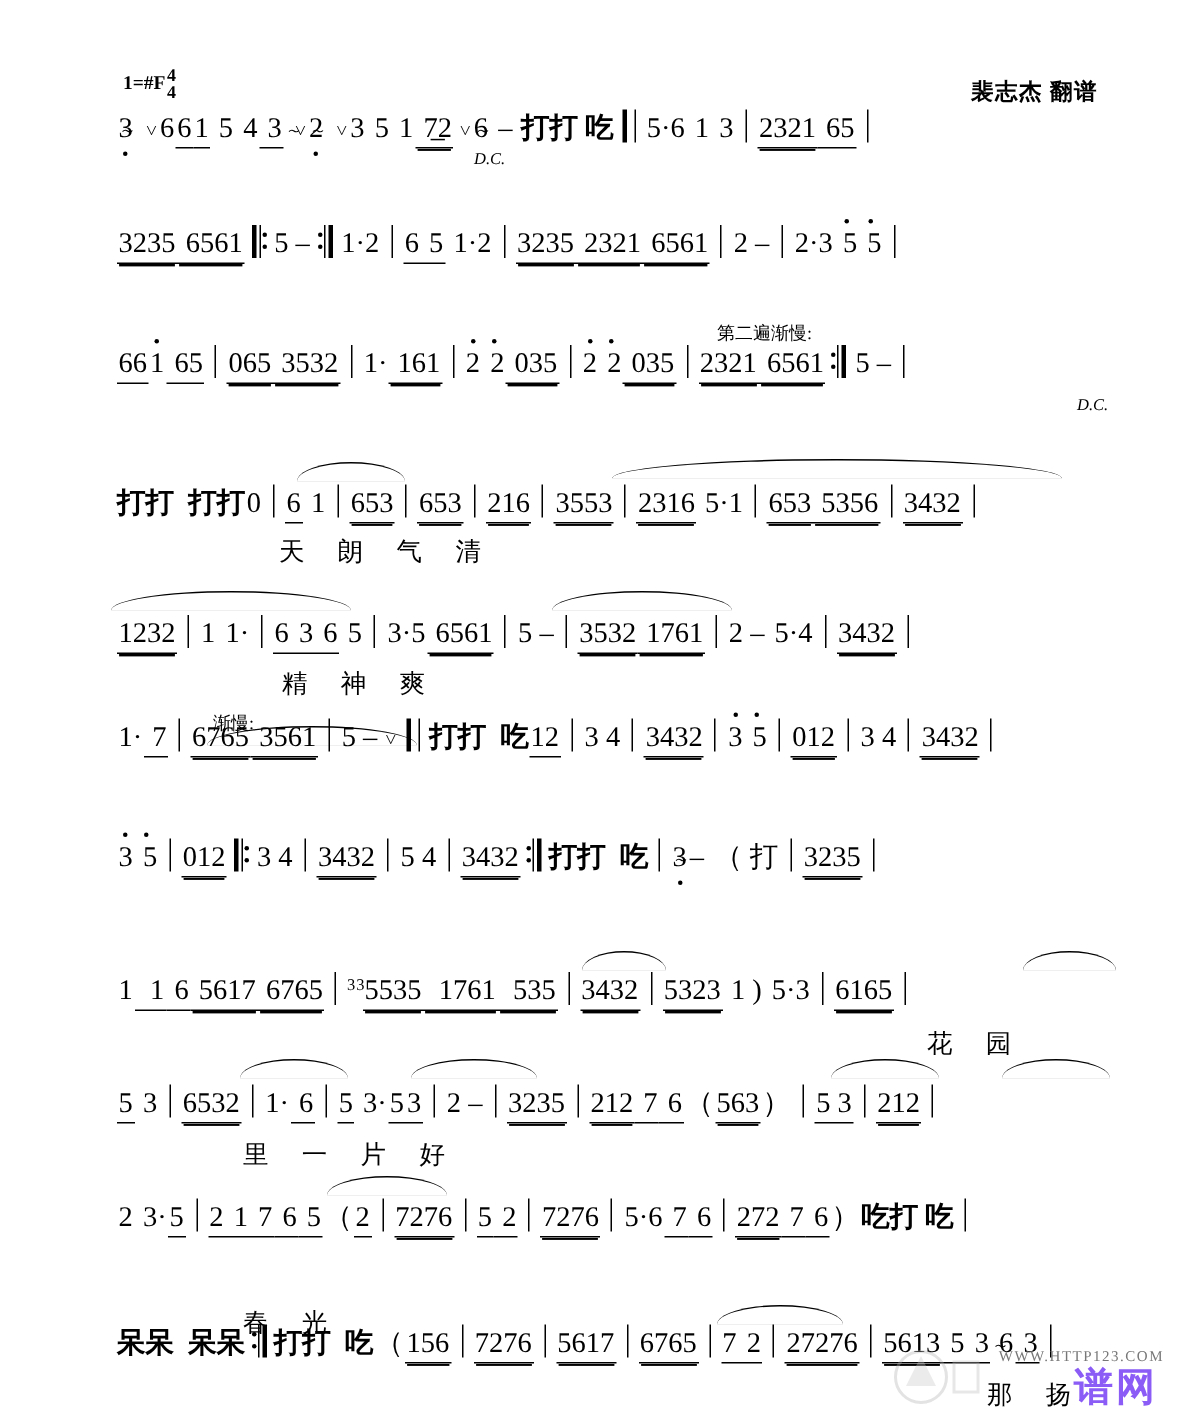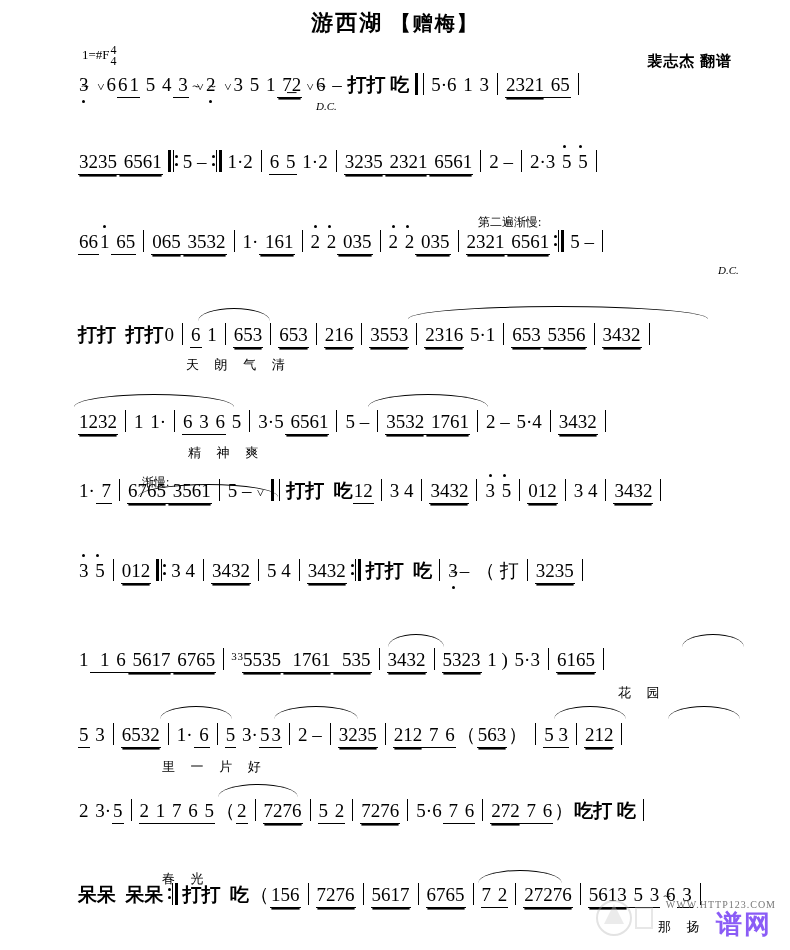--- a/index.html
+++ b/index.html
@@ -35,20 +35,21 @@
   .title .sub {
     font-size: 20px;
   }
   .keysig {
     position: absolute;
     top: 45px;
     left: 82px;
     font-size: 13px;
     font-family: "Liberation Serif", serif;
     white-space: nowrap;
+    font-weight: bold;
   }
   .keysig .frac {
     display: inline-block;
     vertical-align: middle;
     text-align: center;
     line-height: 0.95;
     font-size: 12px;
     margin-left: 1px;
   }
   .keysig .frac .num { display: block; }
@@ -134,22 +135,22 @@
   .slur {
     position: absolute;
     border-top: 1.4px solid #000;
     border-radius: 50% / 100% 100% 0 0;
     height: 12px;
     border-left: 0; border-right: 0; border-bottom: 0;
   }
   
   .lyric {
     position: absolute;
-    font-size: 13px;
-    font-family: Liberation Sans, sans-serif;
+    font-size: 17px;
+    font-family: Liberation Mono, monospace;
     white-space: nowrap;
     letter-spacing: 6px;
   }
   .mark {
     position: absolute;
     font-size: 12px;
     font-family: "Liberation Serif", serif;
     white-space: nowrap;
   }
   .mark-i {
@@ -184,24 +185,20 @@
     color: #8b5cf6;
     font-weight: bold;
     letter-spacing: 2px;
   }
 </style>
 </head>
 <body>
 
 <div class="sheet">
 
-  <div class="title">
-    <span>游西湖</span>
-    <span class="sub">【赠梅】</span>
-  </div>
 
   <div class="keysig">
     <span>1=#F</span><span class="frac"><span class="num">4</span><span class="den">4</span></span>
   </div>
 
   <div class="composer">裴志杰  翻谱</div>
 
   <div class="row" style="top:72px;">
     <div class="notes">
       <span class="n wav dot-lo">3</span><span class="n">&nbsp;</span><span class="n" style="font-size:13px;">˅</span><span class="n">6</span><span class="n u1">6</span><span class="n u1">1</span><span class="n">&nbsp;5</span><span class="n">&nbsp;4</span><span class="n u1">&nbsp;3</span><span class="n wav">&nbsp;</span><span class="n" style="font-size:13px;">˅</span><span class="n wav dot-lo">2</span><span class="n">&nbsp;</span><span class="n" style="font-size:13px;">˅</span><span class="n">3</span><span class="n">&nbsp;5</span><span class="n">&nbsp;1</span><span class="n u2">&nbsp;7̲2</span><span class="n" style="font-size:13px;">&nbsp;˅</span><span class="n wav">6</span><span class="n">&nbsp;–</span><span class="cn">&nbsp;打打</span><span class="cn">&nbsp;吃</span><span class="bar2"></span><span class="n">5·6</span><span class="n">&nbsp;1</span><span class="n">&nbsp;3</span><span class="bar"></span><span class="n u2">2321</span><span class="n u1">&nbsp;65</span><span class="bar"></span>

